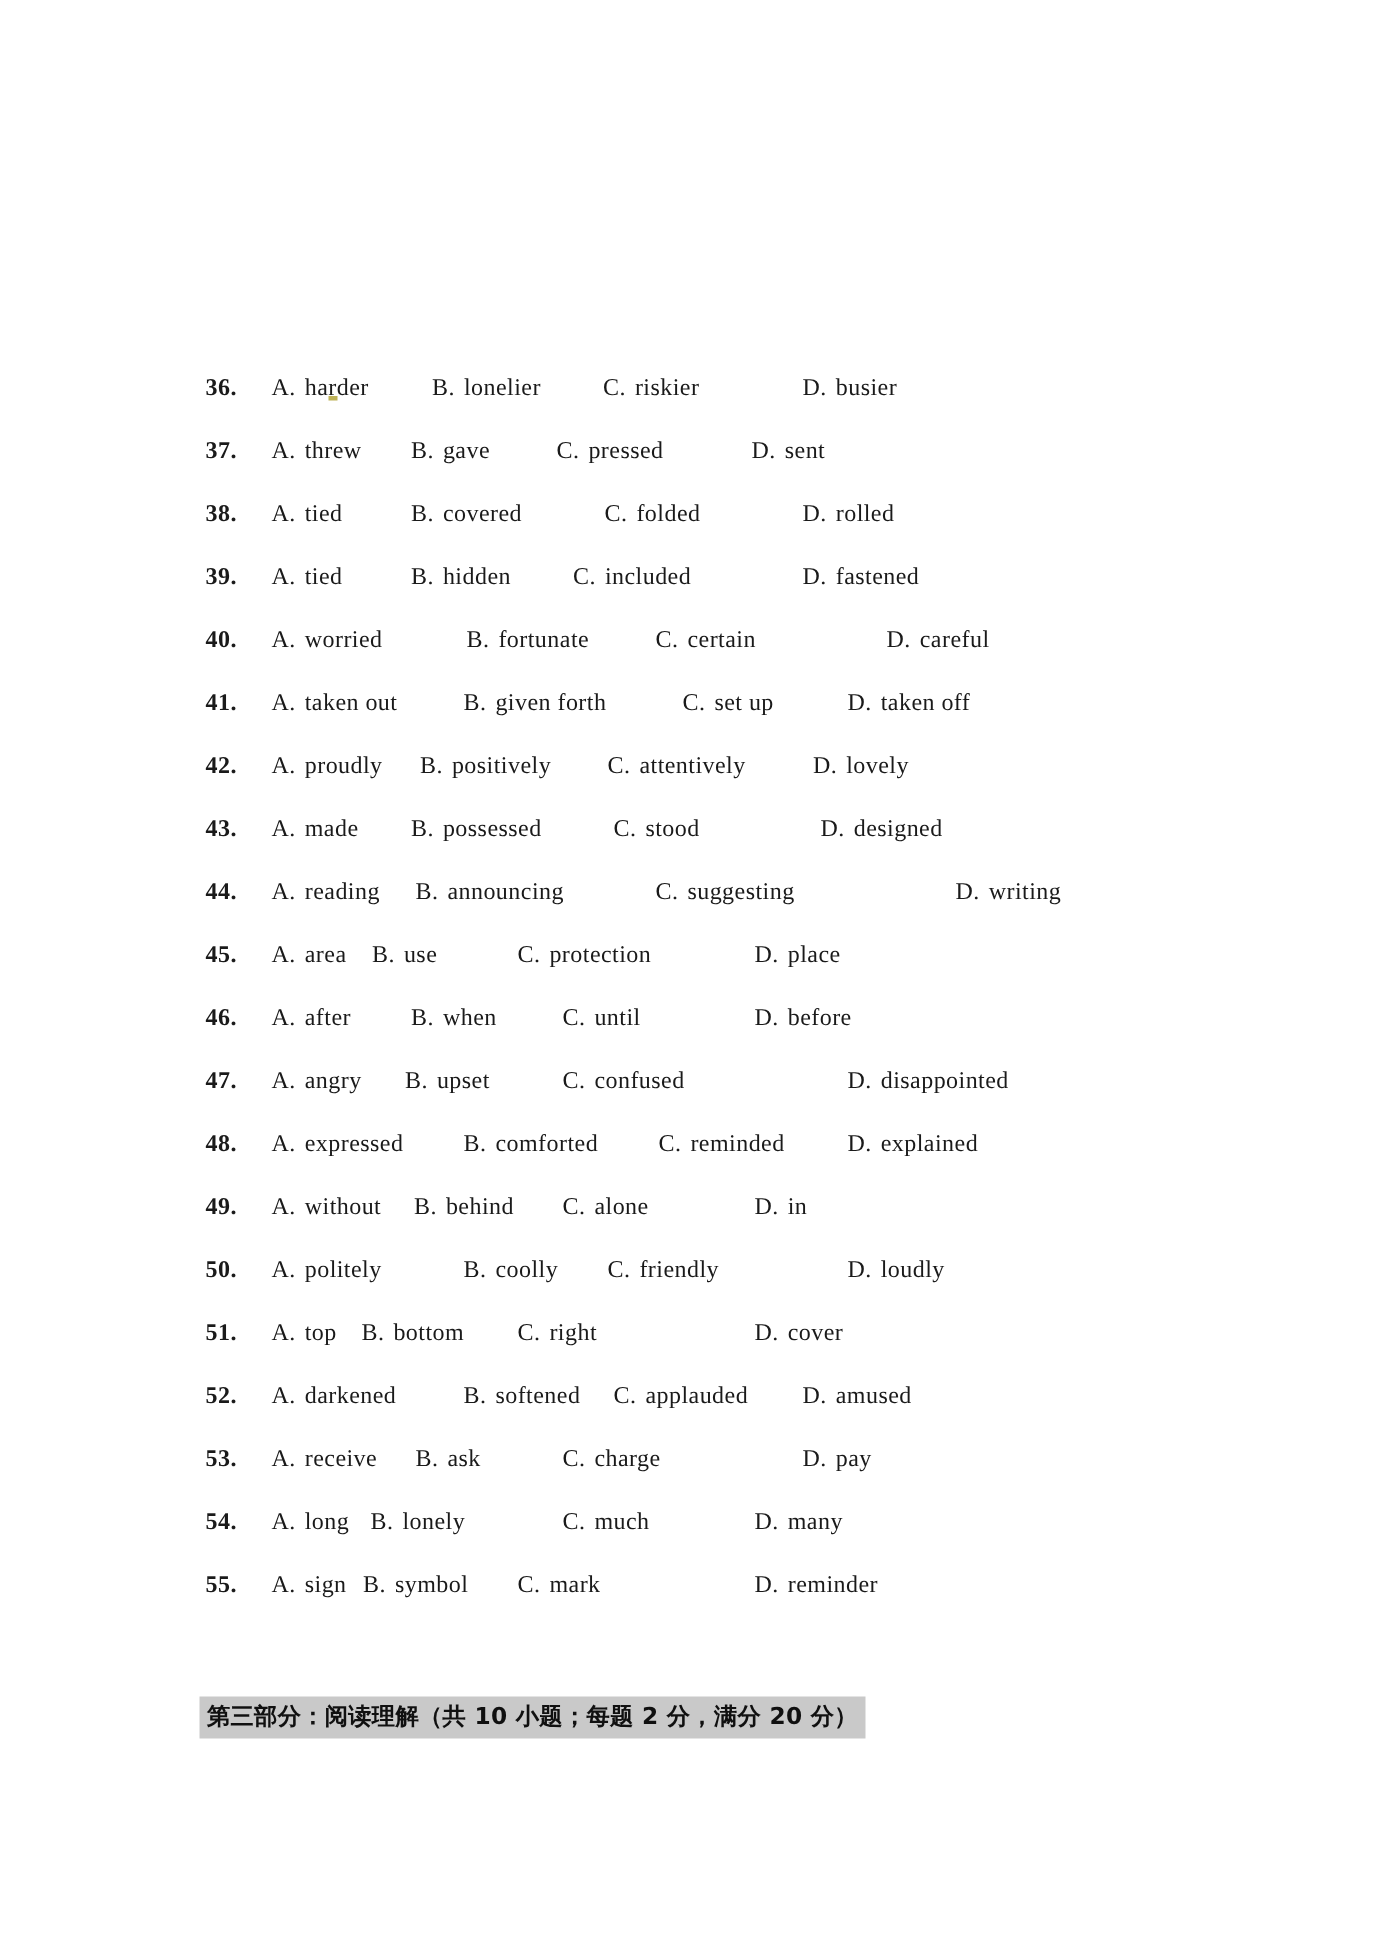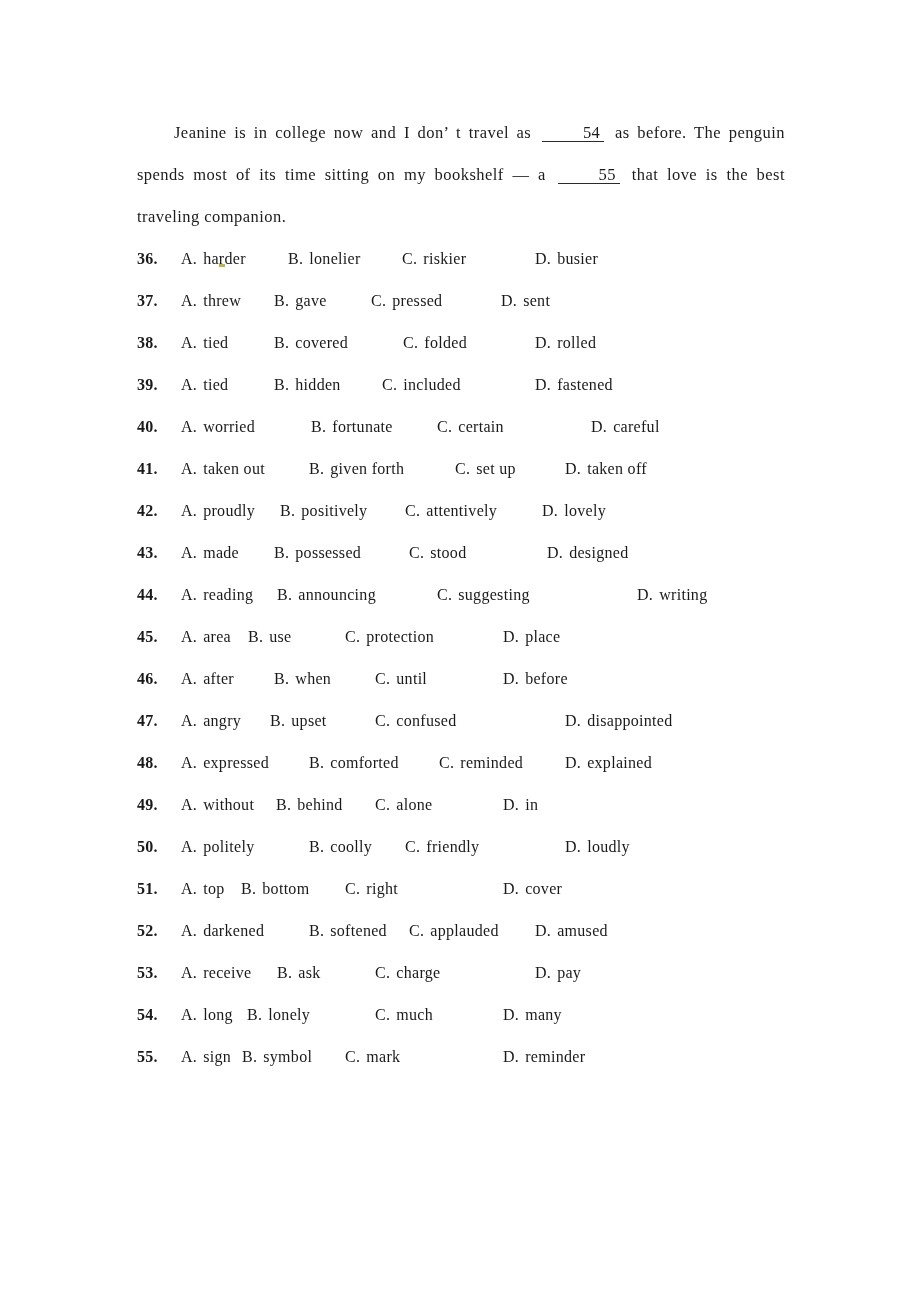--- a/index.html
+++ b/index.html
@@ -102,25 +102,20 @@
     color: #101010;
     letter-spacing: 0.2px;
     white-space: nowrap;
   }
 </style>
 </head>
 <body>
 
 <div class="page">
 
-  <div class="passage">
-    <p>
-      <span>Jeanine is in college now and I don’ t travel as </span><span class="blank">54</span><span> as before. The penguin spends most of its time sitting on my bookshelf — a </span><span class="blank">55</span><span> that love is the best traveling companion.</span>
-    </p>
-  </div>
 
   <div class="options">
       <div class="q-row"><span class="q-num">36.</span><span class="opt" style="left: 44px;"><span class="lbl">A.</span><span>harder</span></span><span class="opt" style="left: 151px;"><span class="lbl">B.</span><span>lonelier</span></span><span class="opt" style="left: 265px;"><span class="lbl">C.</span><span>riskier</span></span><span class="opt" style="left: 398px;"><span class="lbl">D.</span><span>busier</span></span><span class="smudge" style="left: 82px; top: 26px;"></span></div>
       <div class="q-row"><span class="q-num">37.</span><span class="opt" style="left: 44px;"><span class="lbl">A.</span><span>threw</span></span><span class="opt" style="left: 137px;"><span class="lbl">B.</span><span>gave</span></span><span class="opt" style="left: 234px;"><span class="lbl">C.</span><span>pressed</span></span><span class="opt" style="left: 364px;"><span class="lbl">D.</span><span>sent</span></span></div>
       <div class="q-row"><span class="q-num">38.</span><span class="opt" style="left: 44px;"><span class="lbl">A.</span><span>tied</span></span><span class="opt" style="left: 137px;"><span class="lbl">B.</span><span>covered</span></span><span class="opt" style="left: 266px;"><span class="lbl">C.</span><span>folded</span></span><span class="opt" style="left: 398px;"><span class="lbl">D.</span><span>rolled</span></span></div>
       <div class="q-row"><span class="q-num">39.</span><span class="opt" style="left: 44px;"><span class="lbl">A.</span><span>tied</span></span><span class="opt" style="left: 137px;"><span class="lbl">B.</span><span>hidden</span></span><span class="opt" style="left: 245px;"><span class="lbl">C.</span><span>included</span></span><span class="opt" style="left: 398px;"><span class="lbl">D.</span><span>fastened</span></span></div>
       <div class="q-row"><span class="q-num">40.</span><span class="opt" style="left: 44px;"><span class="lbl">A.</span><span>worried</span></span><span class="opt" style="left: 174px;"><span class="lbl">B.</span><span>fortunate</span></span><span class="opt" style="left: 300px;"><span class="lbl">C.</span><span>certain</span></span><span class="opt" style="left: 454px;"><span class="lbl">D.</span><span>careful</span></span></div>
       <div class="q-row"><span class="q-num">41.</span><span class="opt" style="left: 44px;"><span class="lbl">A.</span><span>taken out</span></span><span class="opt" style="left: 172px;"><span class="lbl">B.</span><span>given forth</span></span><span class="opt" style="left: 318px;"><span class="lbl">C.</span><span>set up</span></span><span class="opt" style="left: 428px;"><span class="lbl">D.</span><span>taken off</span></span></div>
       <div class="q-row"><span class="q-num">42.</span><span class="opt" style="left: 44px;"><span class="lbl">A.</span><span>proudly</span></span><span class="opt" style="left: 143px;"><span class="lbl">B.</span><span>positively</span></span><span class="opt" style="left: 268px;"><span class="lbl">C.</span><span>attentively</span></span><span class="opt" style="left: 405px;"><span class="lbl">D.</span><span>lovely</span></span></div>
       <div class="q-row"><span class="q-num">43.</span><span class="opt" style="left: 44px;"><span class="lbl">A.</span><span>made</span></span><span class="opt" style="left: 137px;"><span class="lbl">B.</span><span>possessed</span></span><span class="opt" style="left: 272px;"><span class="lbl">C.</span><span>stood</span></span><span class="opt" style="left: 410px;"><span class="lbl">D.</span><span>designed</span></span></div>
@@ -131,14 +126,15 @@
       <div class="q-row"><span class="q-num">48.</span><span class="opt" style="left: 44px;"><span class="lbl">A.</span><span>expressed</span></span><span class="opt" style="left: 172px;"><span class="lbl">B.</span><span>comforted</span></span><span class="opt" style="left: 302px;"><span class="lbl">C.</span><span>reminded</span></span><span class="opt" style="left: 428px;"><span class="lbl">D.</span><span>explained</span></span></div>
       <div class="q-row"><span class="q-num">49.</span><span class="opt" style="left: 44px;"><span class="lbl">A.</span><span>without</span></span><span class="opt" style="left: 139px;"><span class="lbl">B.</span><span>behind</span></span><span class="opt" style="left: 238px;"><span class="lbl">C.</span><span>alone</span></span><span class="opt" style="left: 366px;"><span class="lbl">D.</span><span>in</span></span></div>
       <div class="q-row"><span class="q-num">50.</span><span class="opt" style="left: 44px;"><span class="lbl">A.</span><span>politely</span></span><span class="opt" style="left: 172px;"><span class="lbl">B.</span><span>coolly</span></span><span class="opt" style="left: 268px;"><span class="lbl">C.</span><span>friendly</span></span><span class="opt" style="left: 428px;"><span class="lbl">D.</span><span>loudly</span></span></div>
       <div class="q-row"><span class="q-num">51.</span><span class="opt" style="left: 44px;"><span class="lbl">A.</span><span>top</span></span><span class="opt" style="left: 104px;"><span class="lbl">B.</span><span>bottom</span></span><span class="opt" style="left: 208px;"><span class="lbl">C.</span><span>right</span></span><span class="opt" style="left: 366px;"><span class="lbl">D.</span><span>cover</span></span></div>
       <div class="q-row"><span class="q-num">52.</span><span class="opt" style="left: 44px;"><span class="lbl">A.</span><span>darkened</span></span><span class="opt" style="left: 172px;"><span class="lbl">B.</span><span>softened</span></span><span class="opt" style="left: 272px;"><span class="lbl">C.</span><span>applauded</span></span><span class="opt" style="left: 398px;"><span class="lbl">D.</span><span>amused</span></span></div>
       <div class="q-row"><span class="q-num">53.</span><span class="opt" style="left: 44px;"><span class="lbl">A.</span><span>receive</span></span><span class="opt" style="left: 140px;"><span class="lbl">B.</span><span>ask</span></span><span class="opt" style="left: 238px;"><span class="lbl">C.</span><span>charge</span></span><span class="opt" style="left: 398px;"><span class="lbl">D.</span><span>pay</span></span></div>
       <div class="q-row"><span class="q-num">54.</span><span class="opt" style="left: 44px;"><span class="lbl">A.</span><span>long</span></span><span class="opt" style="left: 110px;"><span class="lbl">B.</span><span>lonely</span></span><span class="opt" style="left: 238px;"><span class="lbl">C.</span><span>much</span></span><span class="opt" style="left: 366px;"><span class="lbl">D.</span><span>many</span></span></div>
       <div class="q-row"><span class="q-num">55.</span><span class="opt" style="left: 44px;"><span class="lbl">A.</span><span>sign</span></span><span class="opt" style="left: 105px;"><span class="lbl">B.</span><span>symbol</span></span><span class="opt" style="left: 208px;"><span class="lbl">C.</span><span>mark</span></span><span class="opt" style="left: 366px;"><span class="lbl">D.</span><span>reminder</span></span></div>
     </div>
 
+  <div class="section-heading" style="background: rgb(201, 201, 201);">第三部分：阅读理解（共 10 小题；每题 2 分，满分 20 分）</div>
 
 </div>
 
 </body></html>

